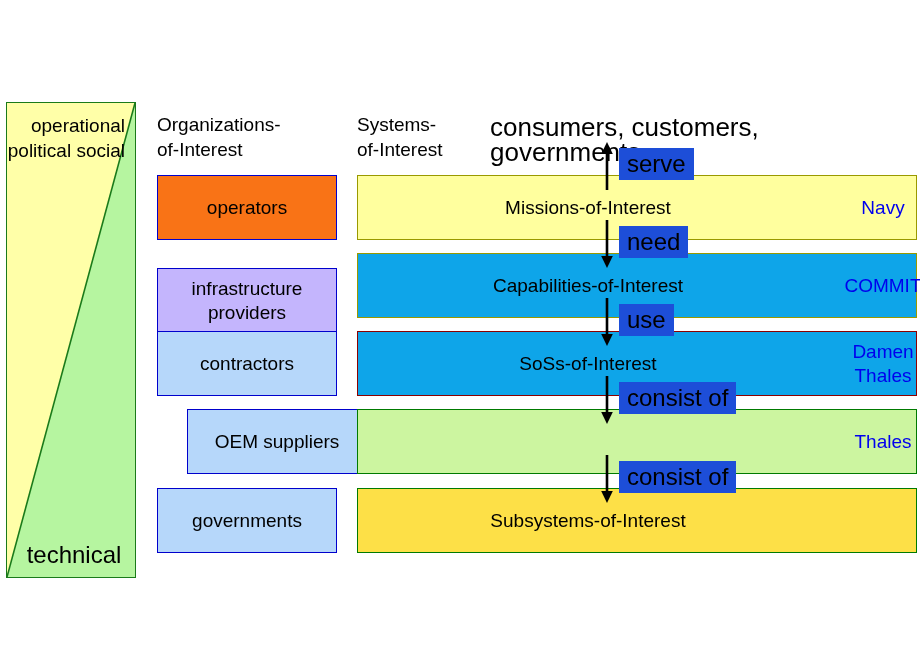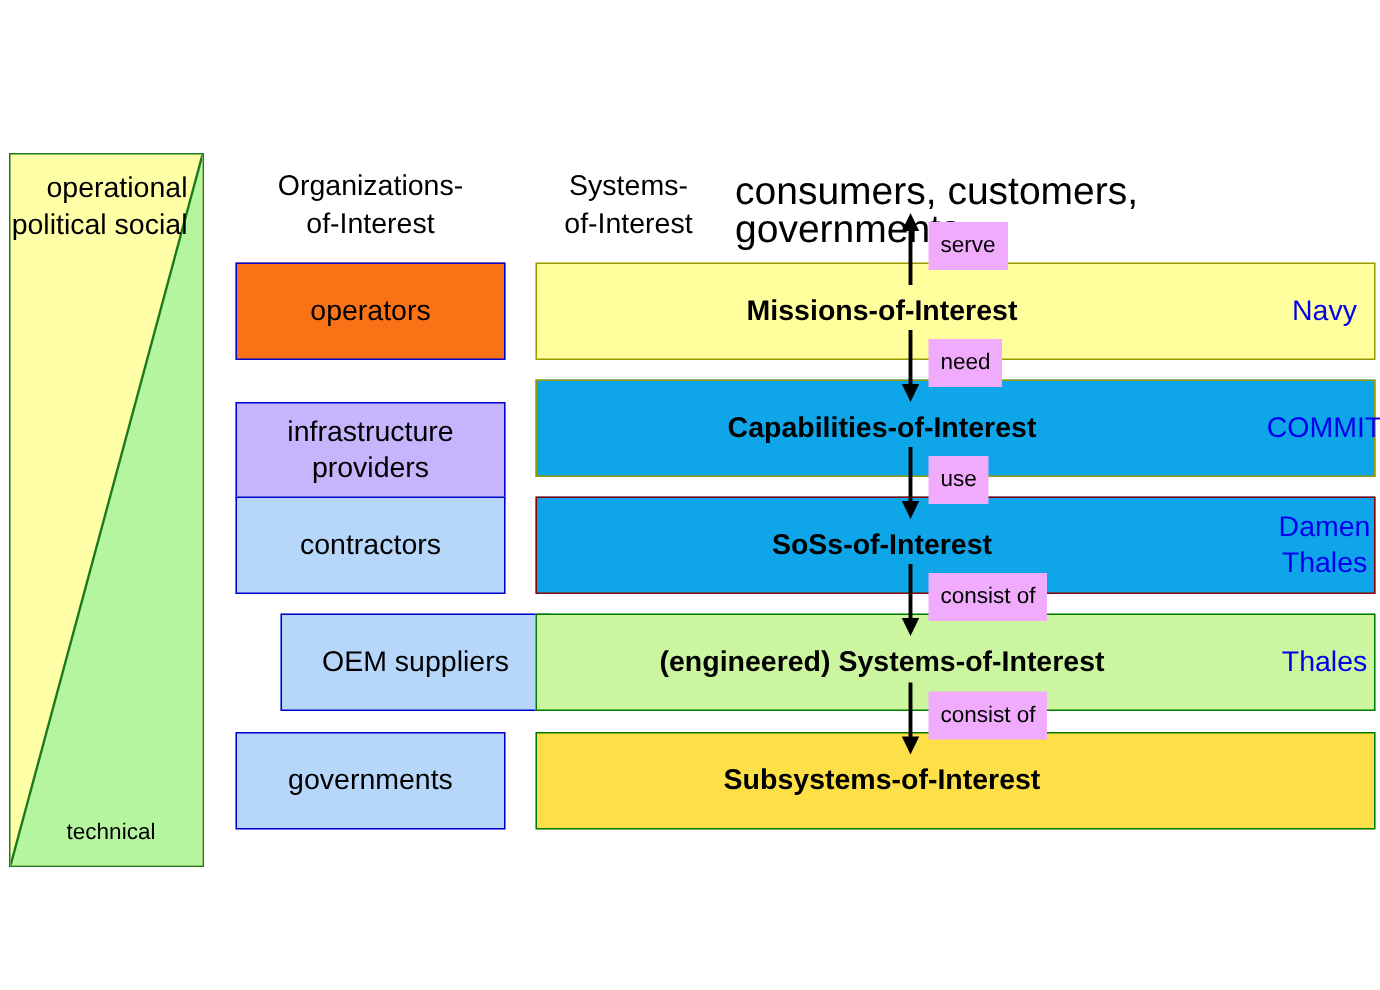--- a/index.html
+++ b/index.html
@@ -57,30 +57,30 @@
     line-height: 25px;
     color: #000;
     z-index: 3;
   }
   #domain-panel .panel-bottom-label {
     position: absolute;
     left: 8px;
     bottom: 10px;
     width: 118px;
     text-align: center;
-    font-size: 15px;
+    font-size: 24px;
     line-height: 25px;
     color: #000;
     z-index: 3;
   }
 
   
   .col-heading {
     position: absolute;
-    text-align: center;
+    text-align: left;
     font-size: 19px;
     line-height: 25px;
     color: #000;
     white-space: pre-line;
   }
   #heading-orgs { left: 157px; top: 112px; width: 180px; }
   #heading-systems { left: 357px; top: 112px; width: 124px; }
   #heading-consumers {
     left: 490px; top: 115px; width: 410px;
     font-size: 26px; text-align: left;
@@ -117,41 +117,40 @@
     position: absolute;
     left: 0;
     top: 50%;
     transform: translateY(-50%);
     width: 460px;
     text-align: center;
     font-size: 19px;
     color: #000;
     z-index: 2;
     pointer-events: none;
-    font-weight: bold;
   }
   .band-company {
     position: absolute;
     left: 455px;
     top: 50%;
     transform: translateY(-50%);
     width: 140px;
     text-align: center;
     font-size: 19px;
     line-height: 24px;
     color: #0000ee;
     white-space: pre-line;
     z-index: 2;
   }
 
   
   .relation {
     position: absolute;
-    background: #f0abfc;
-    font-size: 15px;
+    background: #1d4ed8;
+    font-size: 24px;
     line-height: 22px;
     color: #000;
     padding: 5px 8px 5px 8px;
     z-index: 5;
     white-space: nowrap;
   }
 
   
   .arrow-svg {
     position: absolute;
@@ -198,21 +197,20 @@
     <div class="band-company" style="color: rgb(0, 0, 238);">COMMIT</div>
   </div>
 
   <div class="band" id="band-2" style="top: 331px; background: #0ea5e9; border: 1.5px solid rgb(139, 0, 0);">
     <div class="band-label">SoSs-of-Interest</div>
     <div class="band-company" style="color: rgb(0, 0, 238);">Damen
 Thales</div>
   </div>
 
   <div class="band" id="band-3" style="top: 409px; background: rgb(204, 245, 160); border: 1.5px solid rgb(0, 122, 0);">
-    <div class="band-label">(engineered) Systems-of-Interest</div>
     <div class="band-company" style="color: rgb(0, 0, 238);">Thales</div>
   </div>
 
   <div class="band" id="band-4" style="top: 488px; background: #fde047; border: 1.5px solid rgb(0, 122, 0);">
     <div class="band-label">Subsystems-of-Interest</div>
     <div class="band-company" style="color: rgb(0, 0, 238);"></div>
   </div>
 
   <svg class="arrow-svg" style="left:596px; top:142px; width:22px; height:48px" viewBox="0 0 22 48">
     <line x1="11" y1="48" x2="11" y2="9" stroke="#000" stroke-width="2.6"></line>

